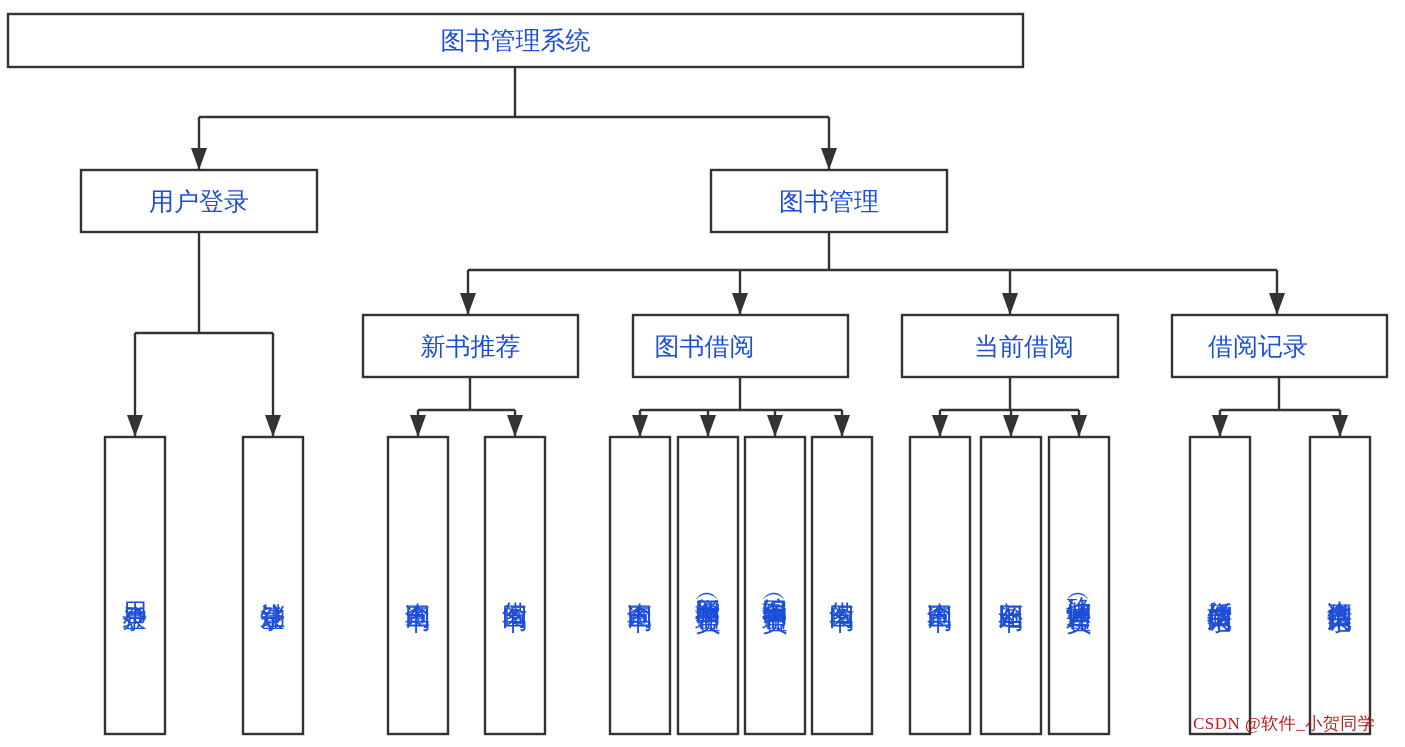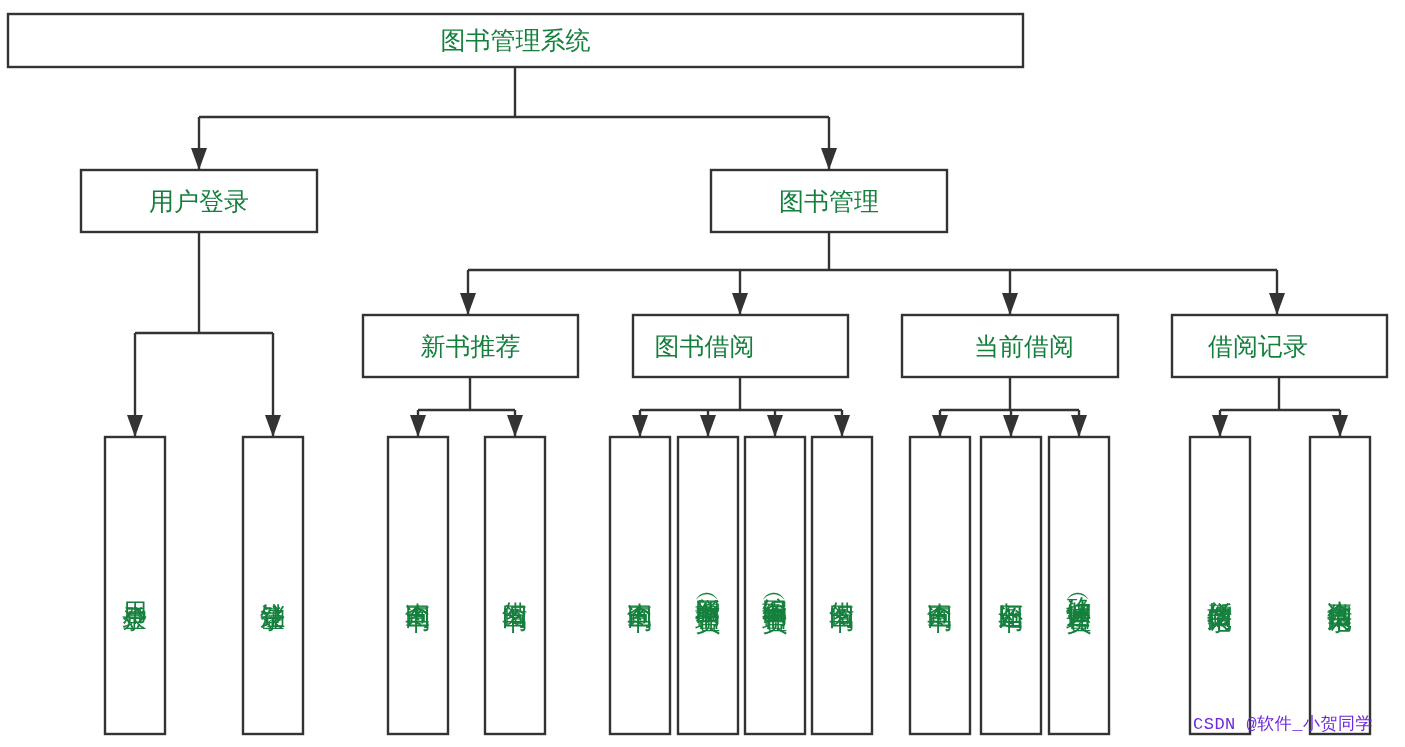--- a/index.html
+++ b/index.html
@@ -42,42 +42,42 @@
   }
   .arrow-head {
     fill: #333333;
     stroke: none;
   }
   .node-label {
     position: absolute;
     display: flex;
     align-items: center;
     justify-content: center;
-    color: #15803d;
+    color: #1d4ed8;
     font-family: "Liberation Sans", "DejaVu Sans", sans-serif;
     box-sizing: border-box;
     pointer-events: none;
     text-align: center;
     line-height: 1.05;
   }
   .node-label.horizontal {
     writing-mode: horizontal-tb;
     font-size: 25px;
   }
   .node-label.vertical {
     writing-mode: vertical-rl;
     text-orientation: upright;
     font-size: 25px;
     letter-spacing: 2px;
   }
   .watermark {
     position: absolute;
-    color: #6d28d9;
+    color: #b91c1c;
     font-size: 17px;
-    font-family: Liberation Mono, monospace;
+    font-family: Liberation Serif, serif;
     white-space: nowrap;
     letter-spacing: 0.5px;
     text-align: center;
   }
 </style>
 </head>
 <body>
 
 <div id="diagram-root">
   <svg class="diagram-canvas" viewBox="0 0 1405 747">

